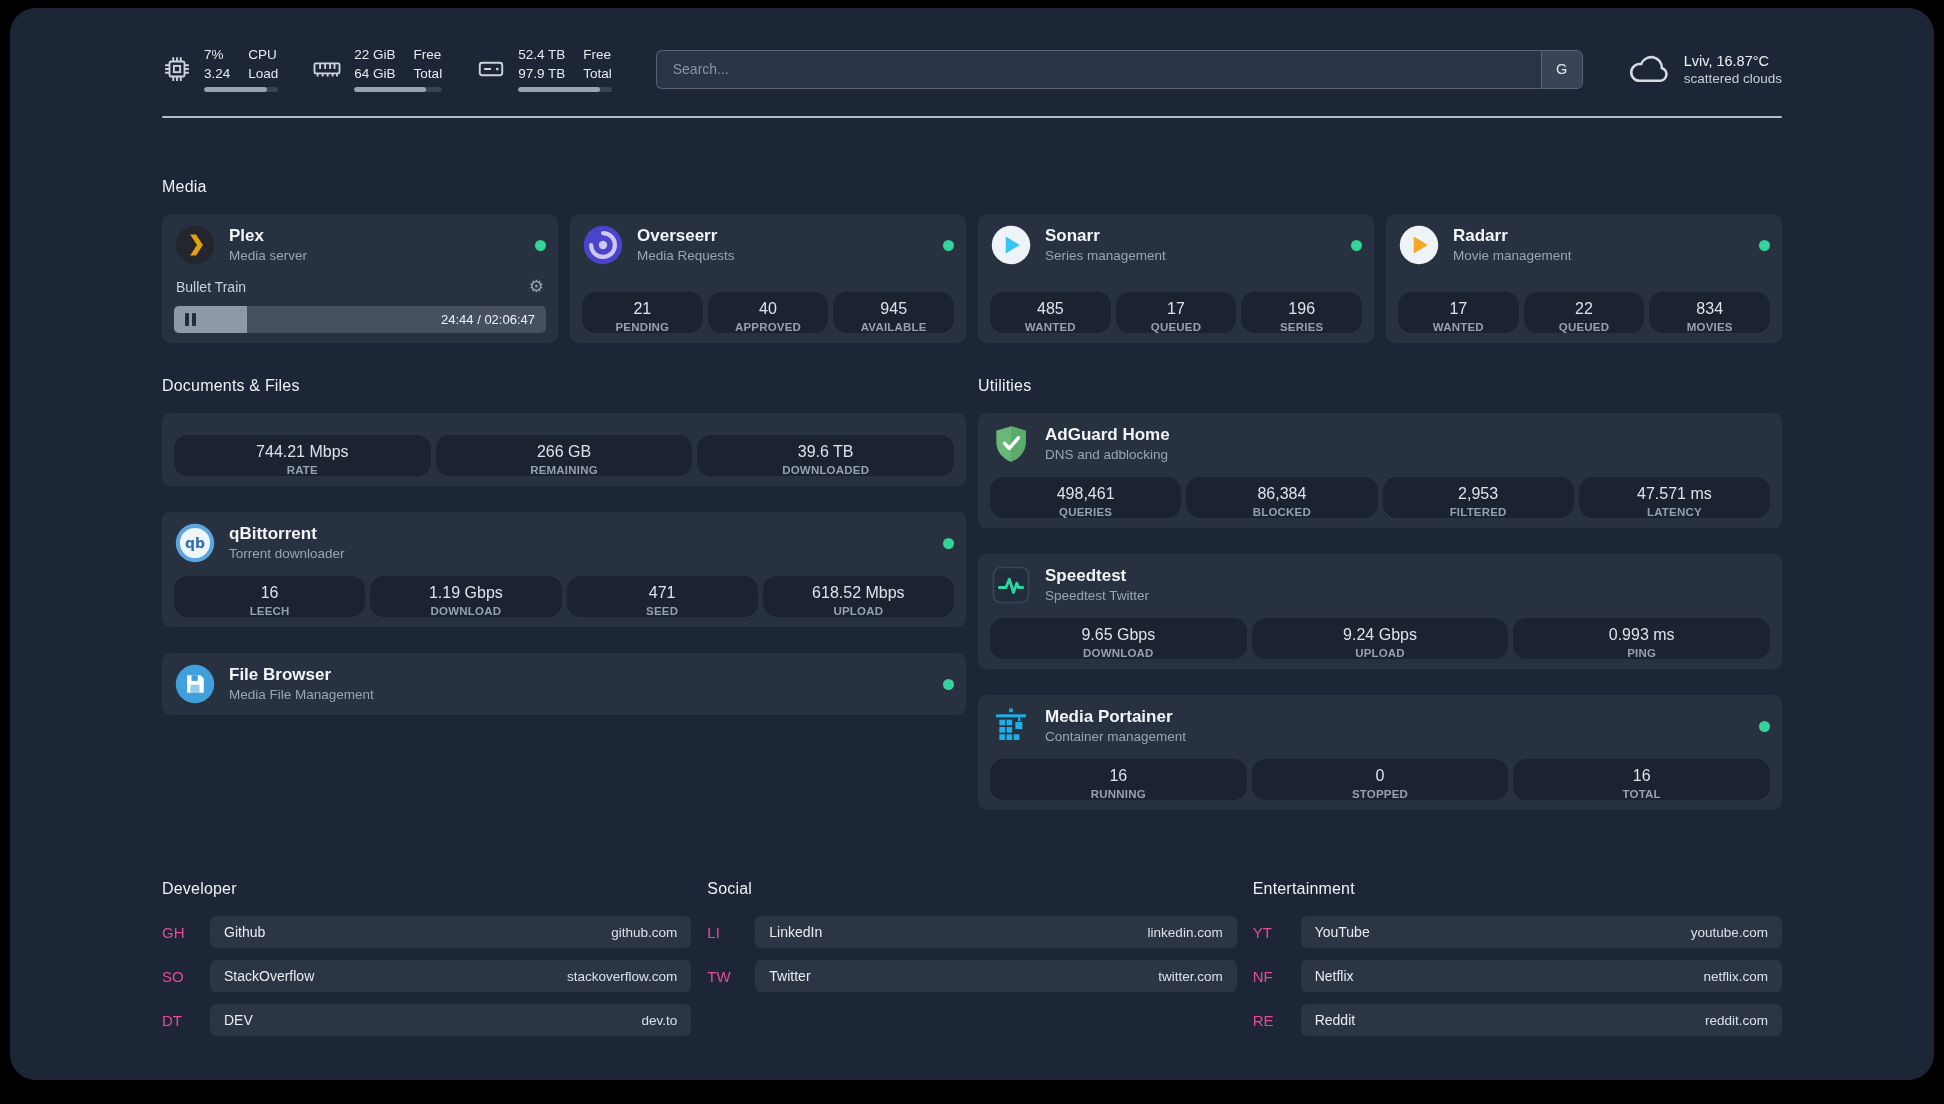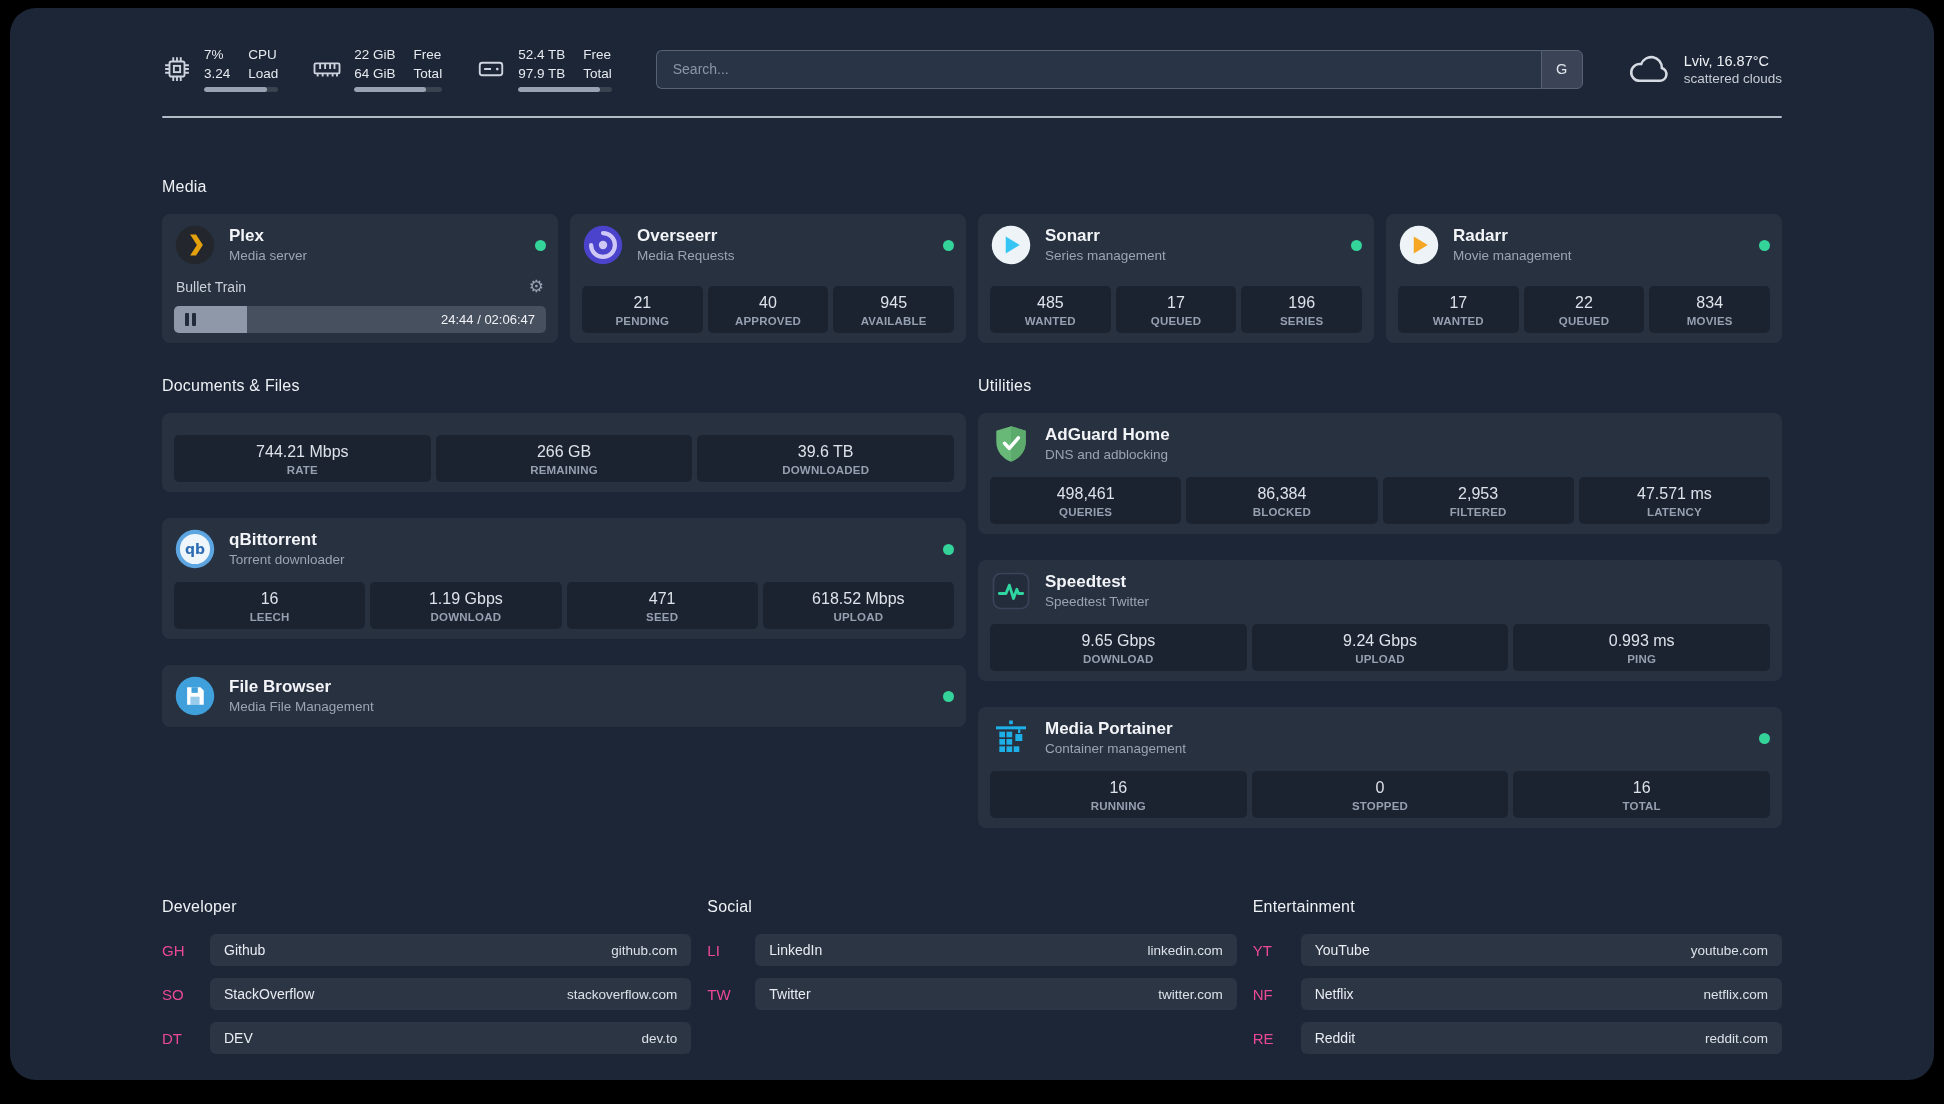--- a/index.html
+++ b/index.html
@@ -59,21 +59,21 @@
   .card-head { display:flex; align-items:center; gap:13px; }
   .icon { width:42px; height:42px; flex:none; display:flex; align-items:center; justify-content:center; }
   .icon svg { width:100%; height:100%; }
   .icon.sq svg { width:40px; height:40px; }
   .card-titles { line-height:1.25; min-width:0; }
   .card-name { font-size:17px; font-weight:700; color:#f2f4f7; white-space:nowrap; }
   .card-desc { font-size:13.5px; color:#9aa4b2; margin-top:2px; white-space:nowrap; }
   .dot { width:11px; height:11px; border-radius:50%; background:#34d399; margin-left:auto; flex:none; }
 
   .stats { display:flex; gap:5px; margin-top:12px; }
-  .stat { flex:1; background:rgba(12,18,28,.45); border-radius:5px; text-align:center; padding:8px 4px 6px; }
+  .stat { flex:1; background:rgba(12,18,28,.45); border-radius:14px; text-align:center; padding:8px 4px 0; }
   .stat-v { font-size:16px; color:#dee3ea; white-space:nowrap; }
   .stat-l { font-size:11.5px; font-weight:700; color:#95a0b0; margin-top:3px; letter-spacing:.2px; }
 
   
   .np-row { display:flex; align-items:center; justify-content:space-between; font-size:14px; color:#cad0da; padding:0 2px; margin-top:10px; }
   .gear { font-size:17px; color:#97a1b1; cursor:pointer; }
   .plex-bar { margin-top:9px; height:27px; border-radius:5px; background:#47505f; position:relative; display:flex; align-items:center; overflow:hidden; }
   .plex-fill { position:absolute; left:0; top:0; bottom:0; background:#8f98a9; }
   .pause { display:flex; gap:3px; margin-left:11px; position:relative; cursor:pointer; }
   .pause i { width:4px; height:13px; background:#222b3a; border-radius:1px; display:block; }

